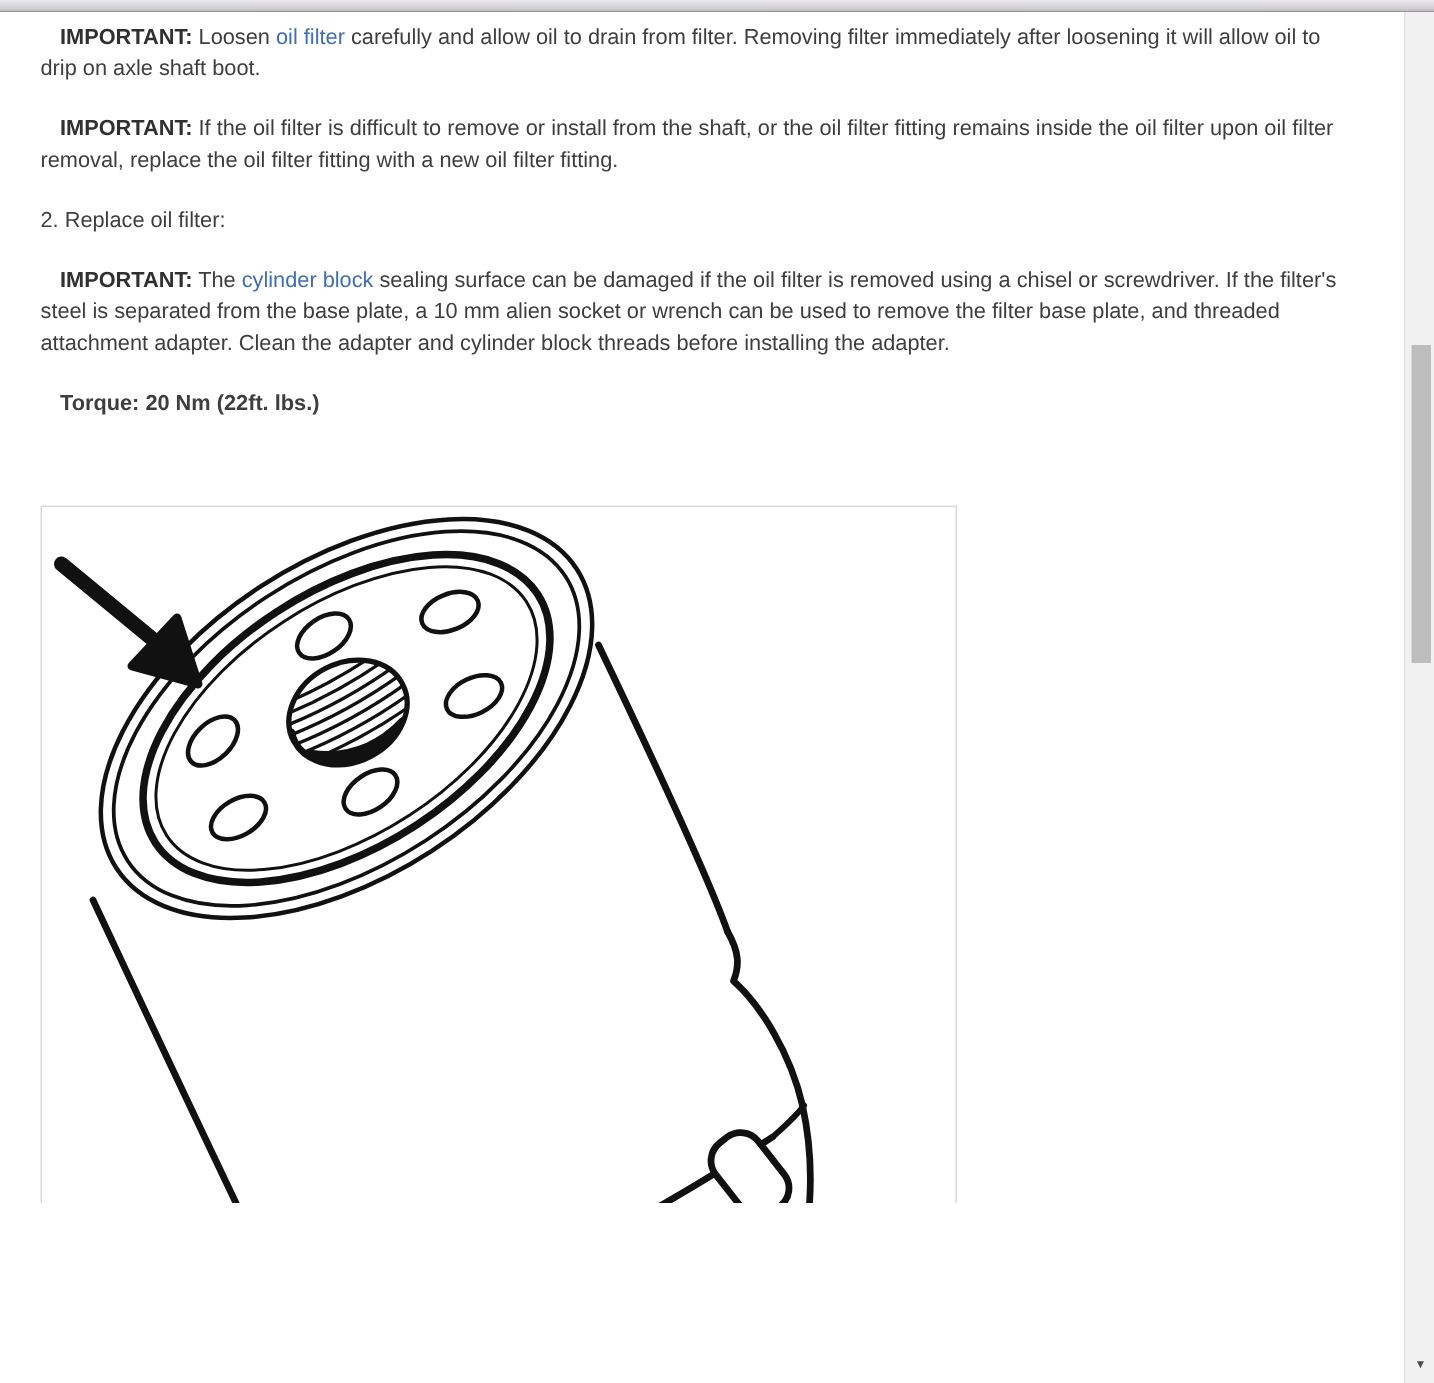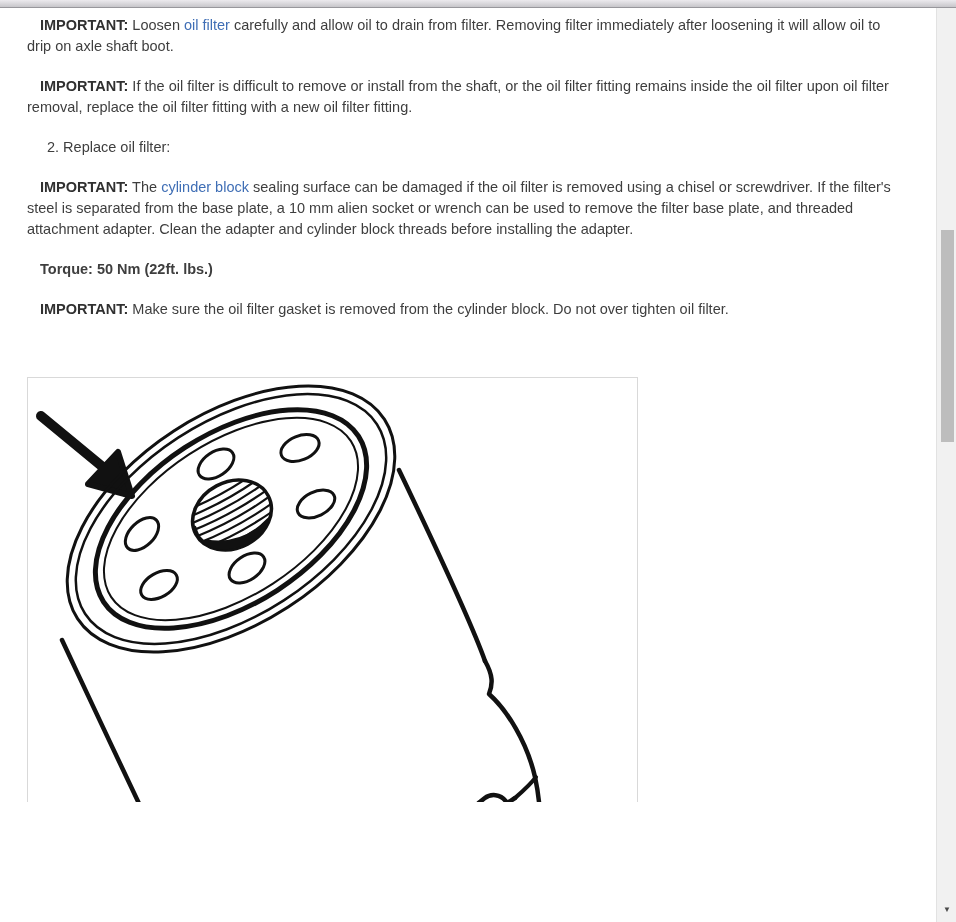--- a/index.html
+++ b/index.html
@@ -25,21 +25,21 @@
   p.para {
     margin: 0 0 19px 0;
     font-size: 14.5px;
     line-height: 21px;
     color: #3e3e3e;
     text-indent: 13px;
   }
   p.para b { color: #303030; }
   .link { color: #3f6eb5; text-decoration: none; cursor: pointer; }
   .step-list { margin: 0 0 19px 0; font-size: 14.5px; line-height: 21px; color: #3e3e3e; }
-  .step-num { margin-left: 20px; }
+  .step-num { margin-left: 0; }
   .step-sub { margin-left: 14px; }
   .torque { font-weight: bold; }
   .figure-frame {
     margin-top: 57px;
     width: 611px; height: 660px;
     border: 1px solid #d9d9d9;
     background: #ffffff;
     overflow: hidden;
   }
   
@@ -73,23 +73,22 @@
   <p class="para"><b>IMPORTANT:</b><span> Loosen </span><a class="link">oil filter</a><span> carefully and allow oil to drain from filter. Removing filter immediately after loosening it will allow oil to drip on axle shaft boot.</span></p>
 
   <p class="para"><b>IMPORTANT:</b><span> If the oil filter is difficult to remove or install from the shaft, or the oil filter fitting remains inside the oil filter upon oil filter removal, replace the oil filter fitting with a new oil filter fitting.</span></p>
 
   <div class="step-list">
     <div class="step-num">2. Replace oil filter:</div>
   </div>
 
   <p class="para"><b>IMPORTANT:</b><span> The </span><a class="link">cylinder block</a><span> sealing surface can be damaged if the oil filter is removed using a chisel or screwdriver. If the filter's steel is separated from the base plate, a 10 mm alien socket or wrench can be used to remove the filter base plate, and threaded attachment adapter. Clean the adapter and cylinder block threads before installing the adapter.</span></p>
 
-  <p class="para torque">Torque: 50 Nm (22ft. lbs.)</p>
+  <p class="para torque">Torque: 20 Nm (22ft. lbs.)</p>
 
-  <p class="para"><b>IMPORTANT:</b><span> Make sure the oil filter gasket is removed from the cylinder block. Do not over tighten oil filter.</span></p>
 
   <div class="figure-frame">
     <svg width="609" height="658" viewBox="0 0 609 658" fill="none" stroke="#111111" stroke-linecap="round" stroke-linejoin="round">
 
       <g>
         <line x1="13" y1="38" x2="76" y2="90" stroke-width="10"></line>
         <polygon points="104,118 60,106 90,74" fill="#111111" stroke="#111111" stroke-width="6"></polygon>
       </g>
 
       <g transform="translate(203,141) rotate(-33)">

